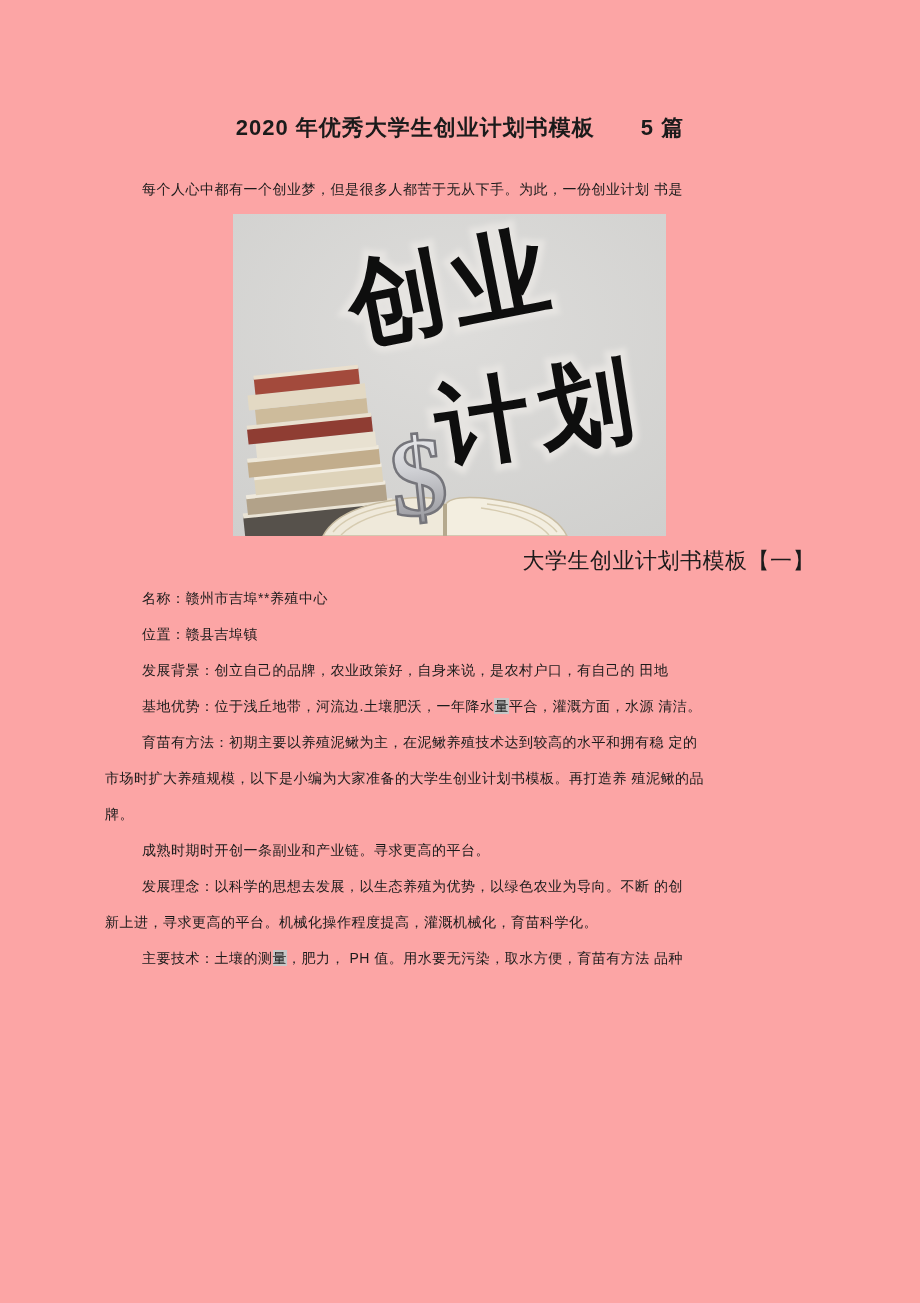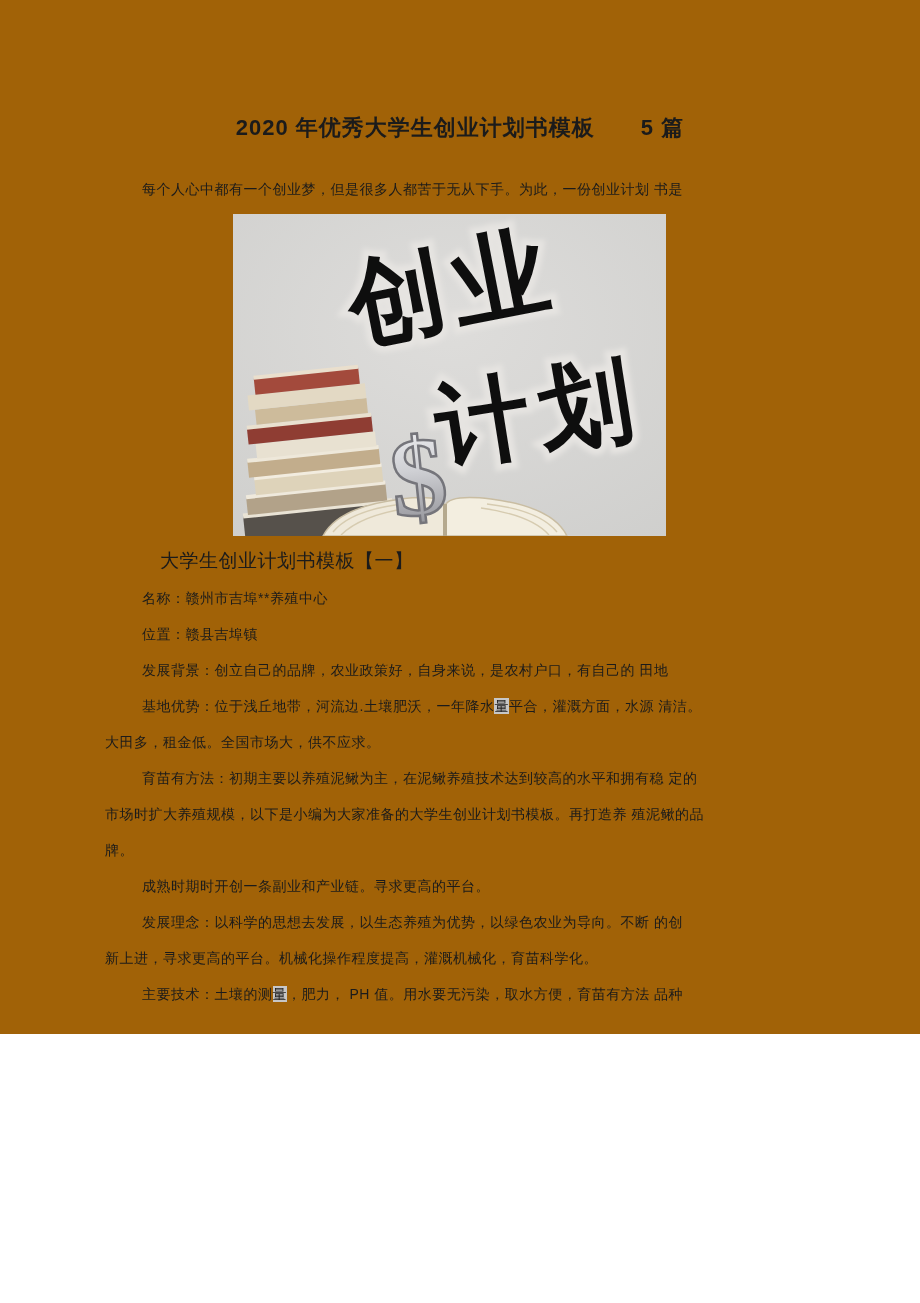--- a/index.html
+++ b/index.html
@@ -1,20 +1,20 @@
 <!DOCTYPE html>
 <html><head>
 <meta charset="utf-8">
 <style>
   html,body{margin:0;padding:0;background:#ffffff;}
   .page{
     position:relative;
-    width:920px;height:1034px;
+    width:920px;height:1303px;
     margin:0 auto;
-    background:#a16207;
+    background:#fca5a5;
     overflow:hidden;
     font-family:"Liberation Sans",sans-serif;
     color:#1b1b1b;
     box-sizing:border-box;
     padding:112px 105px 6px 105px;
   }
   .doc-title{
     font-size:22px;
     font-weight:bold;
     line-height:32px;
@@ -24,24 +24,25 @@
   }
   .doc-line{
     font-size:14px;
     line-height:38px;
     white-space:pre-wrap;
     letter-spacing:0.5px;
   }
   .content-body .doc-line{line-height:36px;}
   .doc-line.indent{padding-left:37px;}
   .doc-heading{
-    font-size:19px;
+    font-size:22px;
     line-height:38px;
     padding-left:55px;
     letter-spacing:0.5px;
+    text-align:right;
   }
   .doc-para{margin:0;}
   .hl{background:#c7c7c7;}
   .illustration{
     width:433px;height:322px;
     margin:6px 0 6px 128px;
     display:block;
   }
 </style>
 </head>
@@ -122,21 +123,20 @@
         <div class="doc-line indent">名称：赣州市吉埠**养殖中心</div>
       </div>
       <div class="doc-para">
         <div class="doc-line indent">位置：赣县吉埠镇</div>
       </div>
       <div class="doc-para">
         <div class="doc-line indent">发展背景：创立自己的品牌，农业政策好，自身来说，是农村户口，有自己的 田地</div>
       </div>
       <div class="doc-para">
         <div class="doc-line indent">基地优势：位于浅丘地带，河流边.土壤肥沃，一年降水<span class="hl">量</span>平合，灌溉方面，水源 清洁。</div>
-        <div class="doc-line">大田多，租金低。全国市场大，供不应求。</div>
       </div>
       <div class="doc-para">
         <div class="doc-line indent">育苗有方法：初期主要以养殖泥鳅为主，在泥鳅养殖技术达到较高的水平和拥有稳 定的</div>
         <div class="doc-line">市场时扩大养殖规模，以下是小编为大家准备的大学生创业计划书模板。再打造养 殖泥鳅的品</div>
         <div class="doc-line">牌。</div>
       </div>
       <div class="doc-para">
         <div class="doc-line indent">成熟时期时开创一条副业和产业链。寻求更高的平台。</div>
       </div>
       <div class="doc-para">

